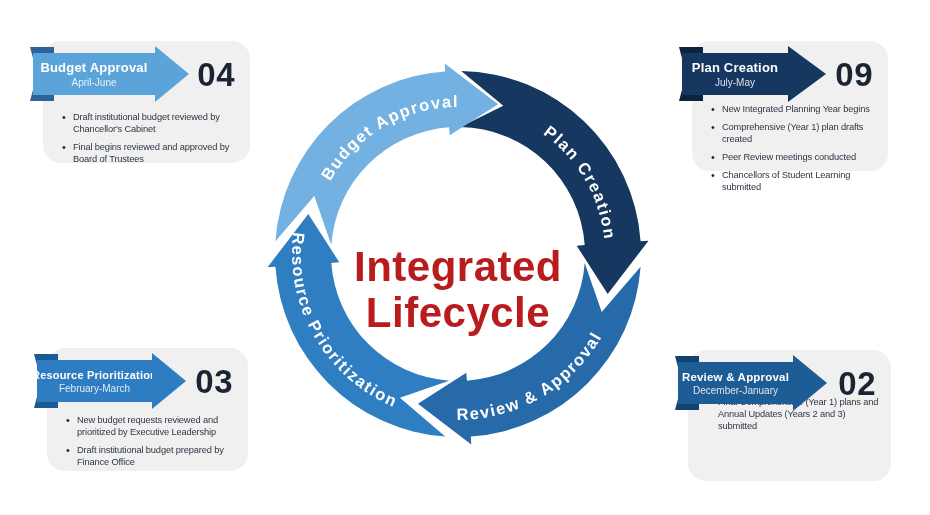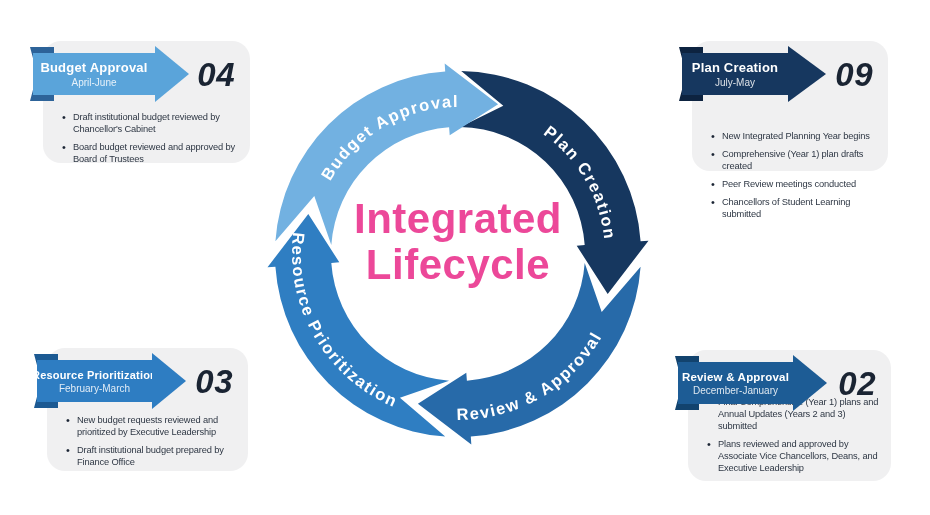--- a/index.html
+++ b/index.html
@@ -55,27 +55,27 @@
   }
   #card-plan-creation .head{border-left-width:38px;}
   .fold{
     position:absolute;left:-3px;top:-6px;height:54px;width:24px;z-index:0;
     background:var(--fold);
     clip-path:polygon(0 0,100% 0,100% 100%,0 100%,30% 50%);
   }
 
   .num{
     position:absolute;top:15px;right:15px;
-    font-size:33px;font-weight:800;letter-spacing:0.5px;color:var(--num);font-style:italic;
+    font-size:33px;font-weight:800;letter-spacing:0.5px;color:var(--num);
   }
 
   .bullets{
     position:absolute;left:18px;right:7px;margin:0;padding:0;list-style:none;
   }
-  #card-plan-creation .bullets{top:62px;margin-top:27px;}
+  #card-plan-creation .bullets{top:62px;}
   #card-review-approval .bullets{top:46px;}
   #card-resource-prioritization .bullets{top:66px;}
   #card-budget-approval .bullets{top:70px;}
   .bullets li{
     position:relative;padding-left:12px;margin-bottom:6px;
     font-size:9.3px;line-height:1.3;letter-spacing:-0.15px;color:#2e3744;
   }
   .bullets li::before{
     content:"\2022";position:absolute;left:1px;top:-1px;
     color:#1a2433;font-size:11px;
@@ -96,21 +96,21 @@
       <path d="M 461.2 71.0 A 183 183 0 0 1 640.6 241.2 L 648.5 240.7 L 607.7 294.1 L 576.7 245.7 L 584.7 245.1 A 127 127 0 0 0 460.2 127.0 L 503.3 105.8 Z" fill="#16375f"></path>
       <text class="arc-label" fill="#ffffff"><textPath href="#tp-0" xlink:href="#tp-0" startOffset="50%" text-anchor="middle">Plan Creation</textPath></text>
       <path d="M 640.6 266.8 A 183 183 0 0 1 470.8 436.6 L 471.3 444.5 L 417.9 403.7 L 466.3 372.7 L 466.9 380.7 A 127 127 0 0 0 584.7 262.9 L 601.7 312.1 Z" fill="#276aa9"></path>
       <text class="arc-label" fill="#ffffff"><textPath href="#tp-1" xlink:href="#tp-1" startOffset="50%" text-anchor="middle">Review &amp; Approval</textPath></text>
       <path d="M 445.2 436.6 A 183 183 0 0 1 275.4 266.8 L 267.5 267.3 L 308.3 213.9 L 339.3 262.3 L 331.3 262.9 A 127 127 0 0 0 449.1 380.7 L 399.9 397.7 Z" fill="#2f7ec2"></path>
       <text class="arc-label" fill="#ffffff"><textPath href="#tp-2" xlink:href="#tp-2" startOffset="50%" text-anchor="middle">Resource Prioritization</textPath></text>
       <path d="M 275.4 241.2 A 183 183 0 0 1 445.2 71.4 L 444.7 63.5 L 498.1 104.3 L 449.7 135.3 L 449.1 127.3 A 127 127 0 0 0 331.3 245.1 L 314.3 195.9 Z" fill="#72b1e1"></path>
       <text class="arc-label" fill="#ffffff"><textPath href="#tp-3" xlink:href="#tp-3" startOffset="50%" text-anchor="middle">Budget Approval</textPath></text>
     </svg>
 
-  <div id="center-title" style="color: #ec4899;">
+  <div id="center-title" style="color: #b91c1c; margin-top: 48px;">
     <span>Integrated</span>
     <span>Lifecycle</span>
   </div>
 
   <div class="card" id="card-plan-creation" style="--band: #16375f; --fold: #0d2340; --num: #1a2433;">
     <div class="ribbon">
       <div class="fold"></div>
       <div class="band">
         <div class="t">Plan Creation</div>
         <div class="s">July-May</div>
@@ -131,21 +131,20 @@
       <div class="fold"></div>
       <div class="band">
         <div class="t">Review &amp; Approval</div>
         <div class="s">December-January</div>
       </div>
       <div class="head"></div>
     </div>
     <div class="num">02</div>
     <ul class="bullets">
         <li>Final Comprehensive (Year 1) plans and Annual Updates (Years 2 and 3) submitted</li>
-        <li>Plans reviewed and approved by Associate Vice Chancellors, Deans, and Executive Leadership</li>
       </ul>
   </div>
 
   <div class="card" id="card-resource-prioritization" style="--band: #2e7dc2; --fold: #1c5a93; --num: #1a2433;">
     <div class="ribbon">
       <div class="fold"></div>
       <div class="band">
         <div class="t">Resource Prioritization</div>
         <div class="s">February-March</div>
       </div>
@@ -163,17 +162,17 @@
       <div class="fold"></div>
       <div class="band">
         <div class="t">Budget Approval</div>
         <div class="s">April-June</div>
       </div>
       <div class="head"></div>
     </div>
     <div class="num">04</div>
     <ul class="bullets">
         <li>Draft institutional budget reviewed by Chancellor's Cabinet</li>
-        <li>Board budget reviewed and approved by Board of Trustees</li>
+        <li>Final begins reviewed and approved by Board of Trustees</li>
       </ul>
   </div>
 
 </div>
 
 </body></html>

